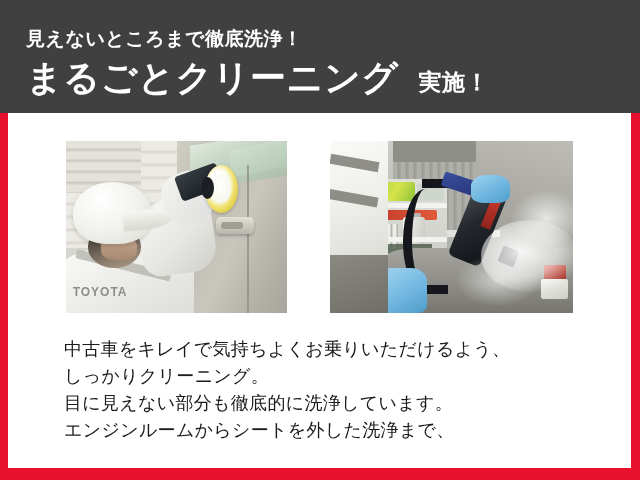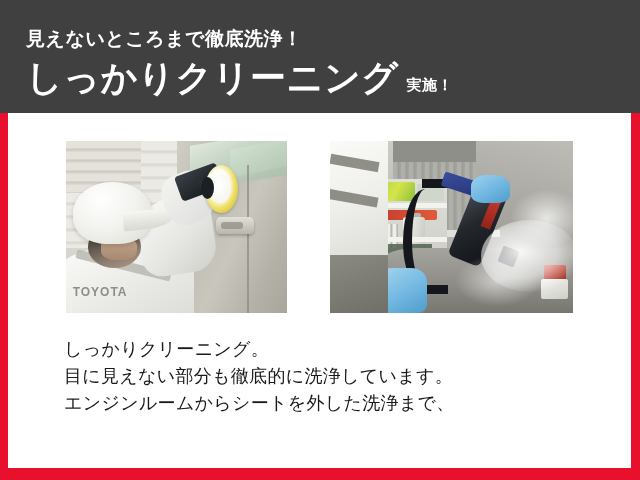--- a/index.html
+++ b/index.html
@@ -20,21 +20,21 @@
     letter-spacing:0.5px;white-space:nowrap;
     font-family:"DejaVu Sans","Liberation Sans",sans-serif;
   }
   .headline{
     position:absolute;left:26px;top:58px;
     white-space:nowrap;color:#ffffff;
     display:flex;align-items:baseline;
     font-family:"DejaVu Sans","Liberation Sans",sans-serif;
   }
   .headline .big{font-size:36px;font-weight:bold;letter-spacing:0.5px;line-height:40px;}
-  .headline .small{font-size:15px;font-weight:bold;letter-spacing:0.5px;margin-left:8px;line-height:40px;}
+  .headline .small{font-size:23px;font-weight:bold;letter-spacing:0.5px;margin-left:20px;line-height:40px;}
 
   
   .panel{
     position:absolute;left:8px;top:113px;width:623px;height:355px;
     background:#ffffff;
   }
 
   
   .photo{position:absolute;top:28px;height:172px;overflow:hidden;background:#cfcfc9;}
   .photo-left{left:58px;width:221px;}
@@ -169,21 +169,21 @@
   .copy div{margin:0;padding:0;}
 </style>
 </head>
 <body>
 
 <div id="stage">
 
   <div class="header">
     <div class="kicker">見えないところまで徹底洗浄！</div>
     <div class="headline">
-      <span class="big">しっかりクリーニング</span>
+      <span class="big">まるごとクリーニング</span>
       <span class="small">実施！</span>
     </div>
   </div>
 
   <div class="panel">
 
     <div class="photo photo-left">
       <div class="lyr L-bg"></div>
       <div class="lyr L-wall"></div>
       <div class="lyr L-wall2"></div>
@@ -240,19 +240,20 @@
       <div class="lyr R-sleeve-st2"></div>
       <div class="lyr R-sleeve-dark"></div>
       <div class="lyr R-redtip"></div>
       <div class="lyr R-whitetip"></div>
       <div class="lyr R-steam1"></div>
       <div class="lyr R-steam2"></div>
       <div class="lyr R-steam3"></div>
     </div>
 
     <div class="copy">
+      <div>中古車をキレイで気持ちよくお乗りいただけるよう、</div>
       <div>しっかりクリーニング。</div>
       <div>目に見えない部分も徹底的に洗浄しています。</div>
       <div>エンジンルームからシートを外した洗浄まで、</div>
     </div>
 
   </div>
 </div>
 
 </body></html>

